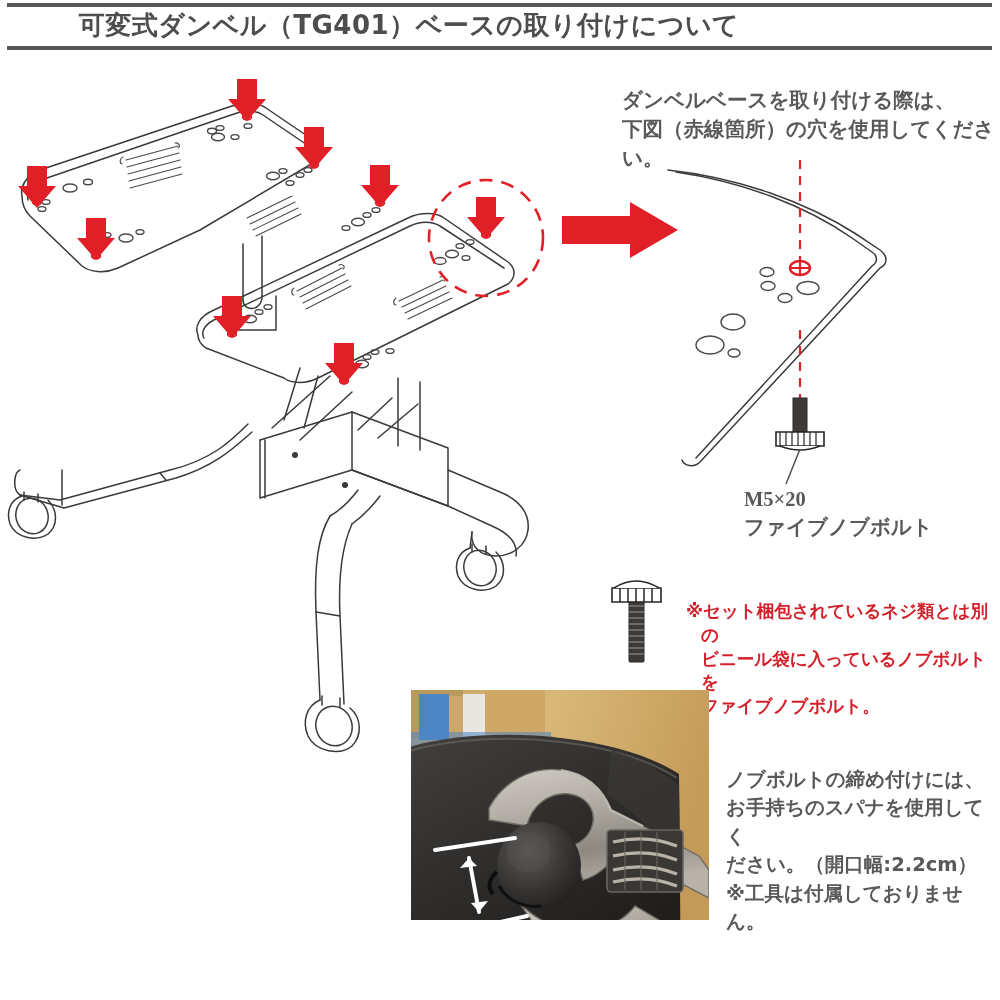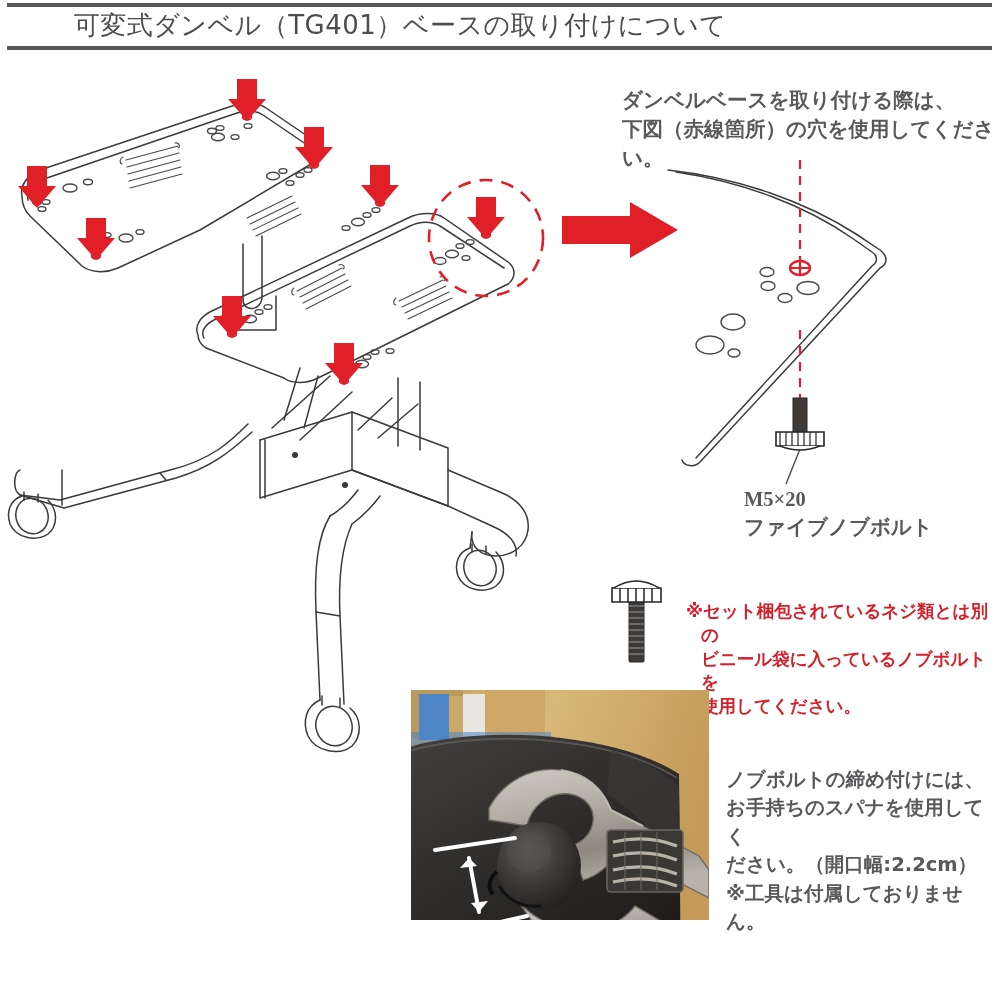--- a/index.html
+++ b/index.html
@@ -19,24 +19,24 @@
   .title-rule {
     position: absolute;
     left: 7px; width: 985px;
     height: 4px;
     background: #555759;
   }
   .title-rule.top { top: 3px; }
   .title-rule.bottom { top: 46px; }
   .title-text {
     position: absolute;
-    top: 8px; left: 4px; width: 792px;
+    top: 8px; left: 13px; width: 792px;
     text-align: center;
     font-size: 26px;
-    font-weight: normal;
+    font-weight: bold;
     letter-spacing: 0.5px;
     color: #4d4d4f;
     white-space: nowrap;
   }
 
   
   .txt {
     position: absolute;
     font-weight: bold;
     color: #59595b;
@@ -273,21 +273,21 @@
   </svg>
 
   <div class="txt note-top">ダンベルベースを取り付ける際は、
 下図（赤線箇所）の穴を使用してください。</div>
 
   <div class="txt bolt-label">M5×20
 ファイブノブボルト</div>
 
   <div class="txt red-warn">※セット梱包されているネジ類とは別の
 ビニール袋に入っているノブボルトを
-使用してください。</div>
+ファイブノブボルト。</div>
 
   <div class="txt wrench-note">ノブボルトの締め付けには、
 お手持ちのスパナを使用してく
 ださい。（開口幅:2.2cm）
 ※工具は付属しておりません。</div>
 
   <div class="photo">
     <svg width="298" height="310" viewBox="0 0 298 310">
       <defs>
         <linearGradient id="wood" x1="0" y1="0" x2="1" y2="0.3">

